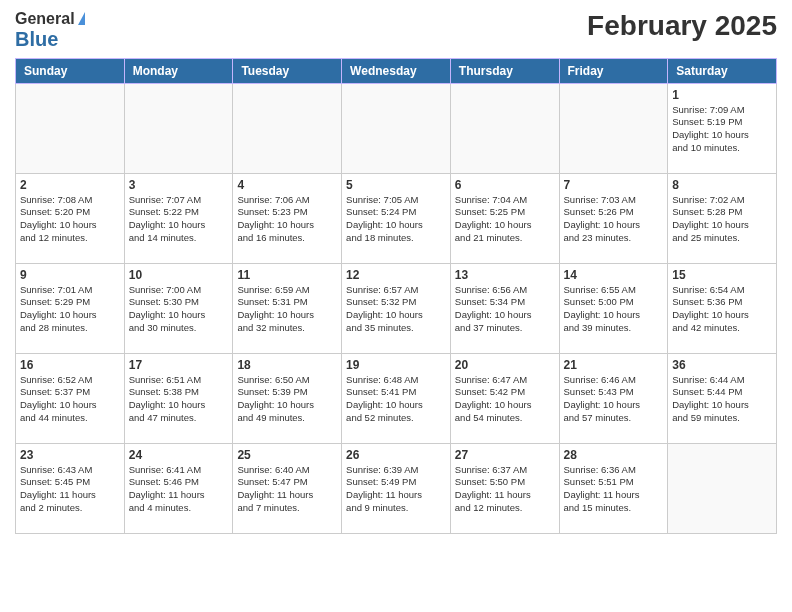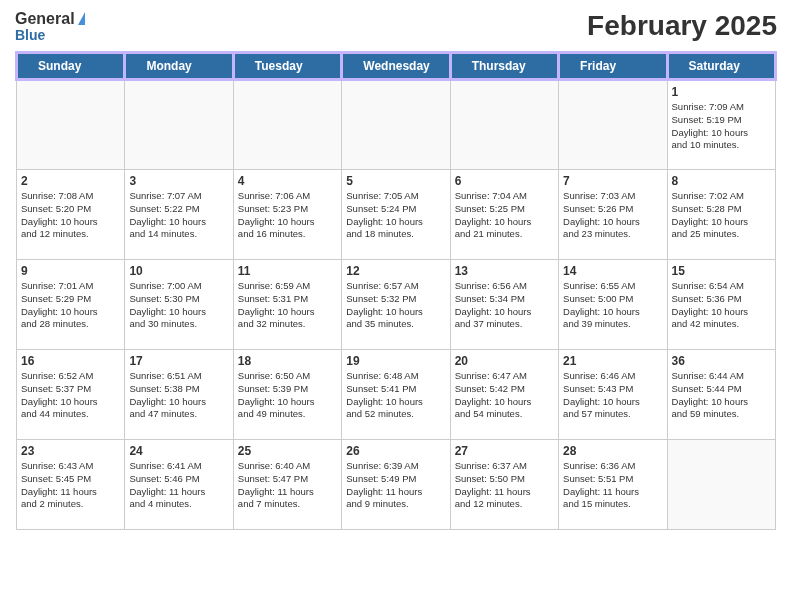--- a/index.html
+++ b/index.html
@@ -42,22 +42,22 @@
     .calendar {
       width: 100%;
       border-collapse: collapse;
       table-layout: fixed;
     }
     .calendar thead th {
       background: #2e6da4;
       color: #fff;
       font-size: 12px;
       font-weight: bold;
-      padding: 5px 20px;
-      border: 3px solid #c4b5fd;
+      padding: 5px 8px;
+      border: 1px solid #c4b5fd;
       text-align: left;
     }
     .calendar tbody td {
       border: 1px solid #ccc;
       vertical-align: top;
       padding: 4px 4px;
       height: 90px;
       font-size: 10px;
       color: #333;
     }
@@ -349,18 +349,18 @@
   .logo-triangle-shape {
     width: 0;
     height: 0;
     border-left: 7px solid transparent;
     border-right: 0px solid transparent;
     border-bottom: 13px solid #4a90d9;
     margin-left: 3px;
     margin-bottom: 1px;
   }
   .logo-blue {
-    font-size: 14px;
+    font-size: 20px;
     font-weight: bold;
     color: #2e6da4;
     font-family: Arial, sans-serif;
   }
 </style>
 
 </body></html>

